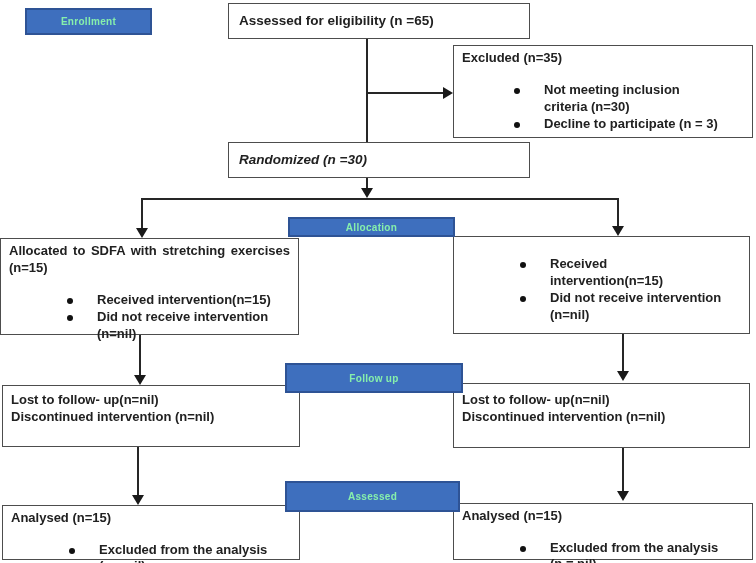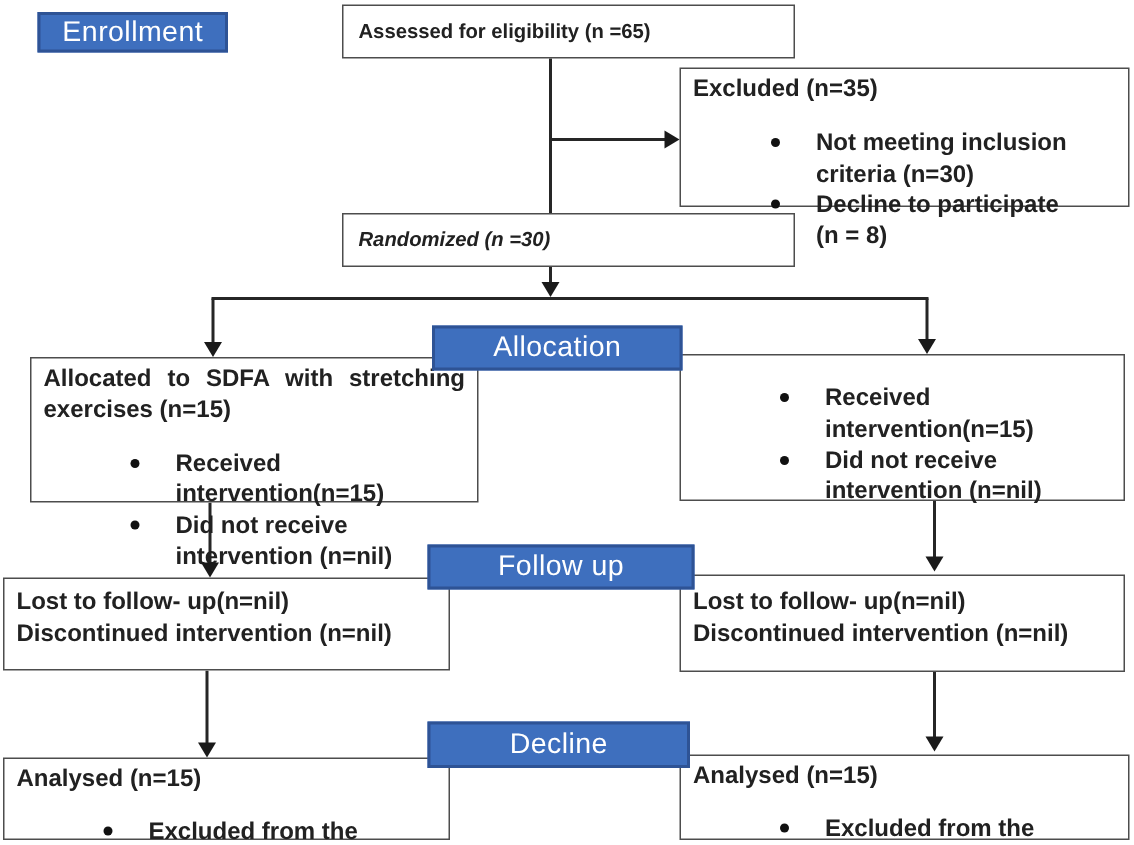--- a/index.html
+++ b/index.html
@@ -10,21 +10,21 @@
     font-family:"Liberation Sans", sans-serif;
     color:#212121;
     overflow:hidden;
   }
   
   .box{
     position:absolute;
     background:#ffffff;
     border:1.5px solid #4d4d4d;
     box-sizing:border-box;
-    font-size:16px;
+    font-size:13px;
     font-weight:700;
     line-height:1.3;
     color:#212121;
     z-index:2;
   }
   .box-pad{padding:4px 8px 0 8px;}
   .vcenter{display:flex;align-items:center;padding:17px 10px;}
   .just{text-align:justify;}
   
   ul.blist{margin:15px;padding:0 4px 0 73px;list-style:none;}
@@ -36,23 +36,23 @@
     background:#111111;
   }
   ul.blist.tight{padding-left:67px;}
   li.narrow{max-width:168px;}
   
   .stage{
     position:absolute;
     background:#3e6fbe;
     border:2px solid #2e5395;
     box-sizing:border-box;
-    color:#ffffff;
-    font-size:19px;
-    font-weight:400;
+    color:#86efac;
+    font-size:10px;
+    font-weight:700;
     letter-spacing:0.3px;
     display:flex;align-items:center;justify-content:center;
     z-index:5;
   }
   
   .vline,.hline{position:absolute;background:#262626;z-index:1;}
   .vline{width:2px;}
   .hline{height:2px;}
   
   .ah-down{
@@ -69,47 +69,47 @@
   }
 </style>
 </head>
 <body>
 
 <div class="canvas">
 
   <div class="stage" style="left:25px;top:8px;width:127px;height:27px;">
     <span>Enrollment</span>
   </div>
-  <div class="stage" style="left:288px;top:217px;width:167px;height:30px;">
+  <div class="stage" style="left:288px;top:217px;width:167px;height:20px;">
     <span>Allocation</span>
   </div>
   <div class="stage" style="left:285px;top:363px;width:178px;height:30px;">
     <span>Follow up</span>
   </div>
   <div class="stage" style="left:285px;top:481px;width:175px;height:31px;">
-    <span>Decline</span>
+    <span>Assessed</span>
   </div>
 
   <div class="box vcenter" style="left:228px;top:3px;width:302px;height:30px;font-size:13.5px;">
     <span>Assessed for eligibility (n =65)</span>
   </div>
 
   <div class="box box-pad" style="left:453px;top:45px;width:300px;height:93px;">
     <div>Excluded (n=35)</div>
     <ul class="blist tight">
       <li class="narrow">Not meeting inclusion criteria (n=30)</li>
-      <li>Decline to participate (n = 8)</li>
+      <li>Decline to participate (n = 3)</li>
     </ul>
   </div>
 
   <div class="box vcenter" style="left:228px;top:142px;width:302px;height:32px;font-size:13.5px;font-style:italic;">
     <span>Randomized (n =30)</span>
   </div>
 
-  <div class="box box-pad" style="left:20px;top:238px;width:299px;height:97px;">
+  <div class="box box-pad" style="left:0;top:238px;width:299px;height:97px;">
     <div class="just">Allocated to SDFA with stretching exercises (n=15)</div>
     <ul class="blist">
       <li>Received intervention(n=15)</li>
       <li>Did not receive intervention (n=nil)</li>
     </ul>
   </div>
 
   <div class="box box-pad" style="left:453px;top:236px;width:297px;height:98px;">
     <ul class="blist">
       <li>Received intervention(n=15)</li>

